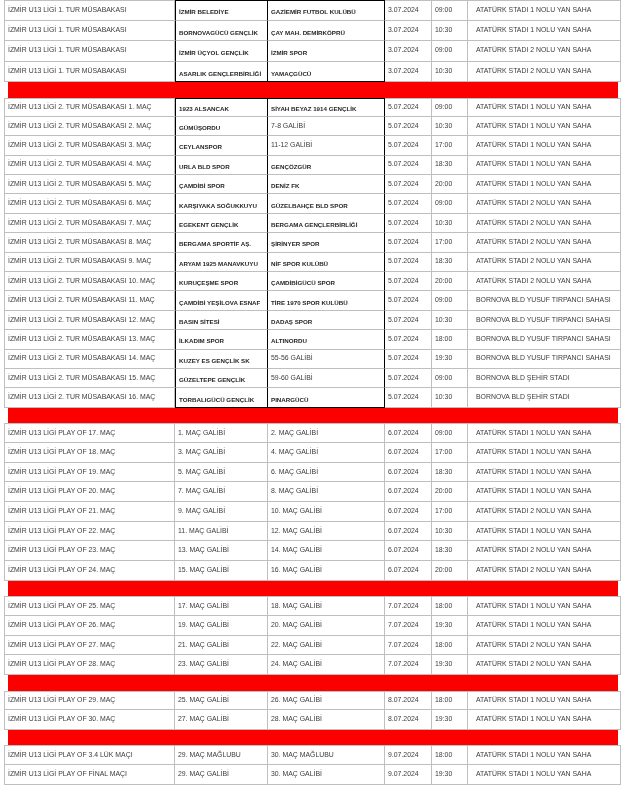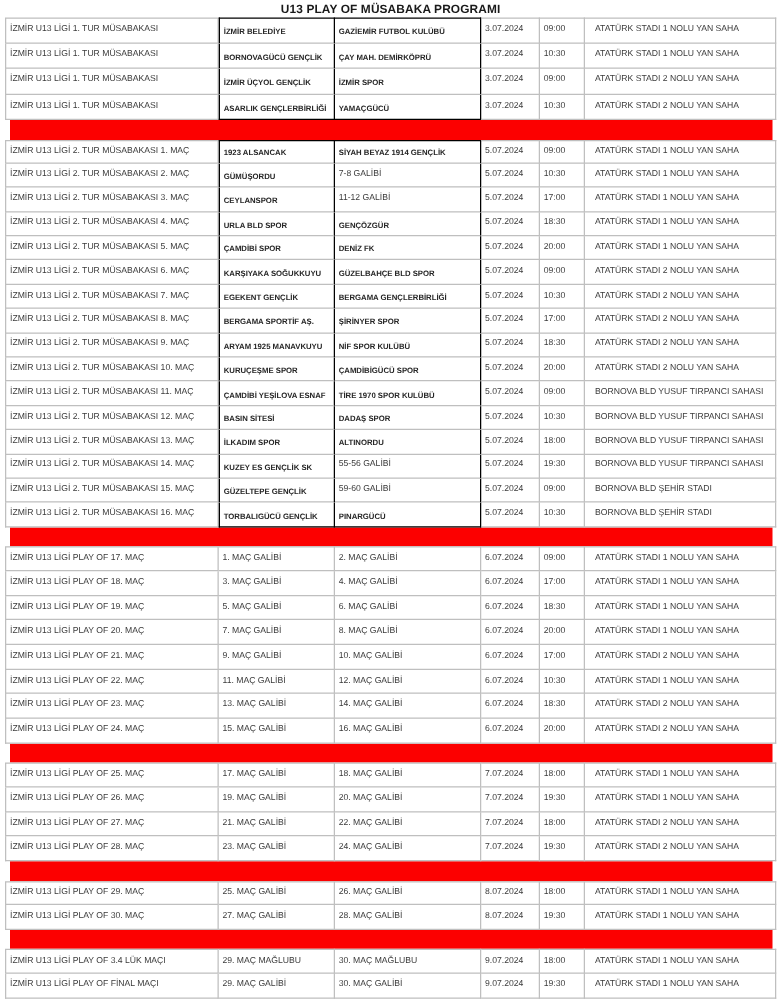--- a/index.html
+++ b/index.html
@@ -59,21 +59,20 @@
   }
 
   .separator {
     margin-left: 8px; width: 610px; height: 15.5px;
   }
 </style>
 </head>
 <body>
 
 <div class="page">
-  <div class="title-row">U13 PLAY OF MÜSABAKA PROGRAMI</div>
   <div id="table">
       <div class="section sec-0 boxed">
         <div class="row">
     <div class="cell c-label">İZMİR U13 LİGİ 1. TUR MÜSABAKASI</div>
     <div class="cell c-home team-bold">İZMİR BELEDİYE</div>
     <div class="cell c-away team-bold">GAZİEMİR FUTBOL KULÜBÜ</div>
     <div class="cell c-date">3.07.2024</div>
     <div class="cell c-time">09:00</div>
     <div class="cell c-venue">ATATÜRK STADI 1 NOLU YAN SAHA</div>
   </div>

